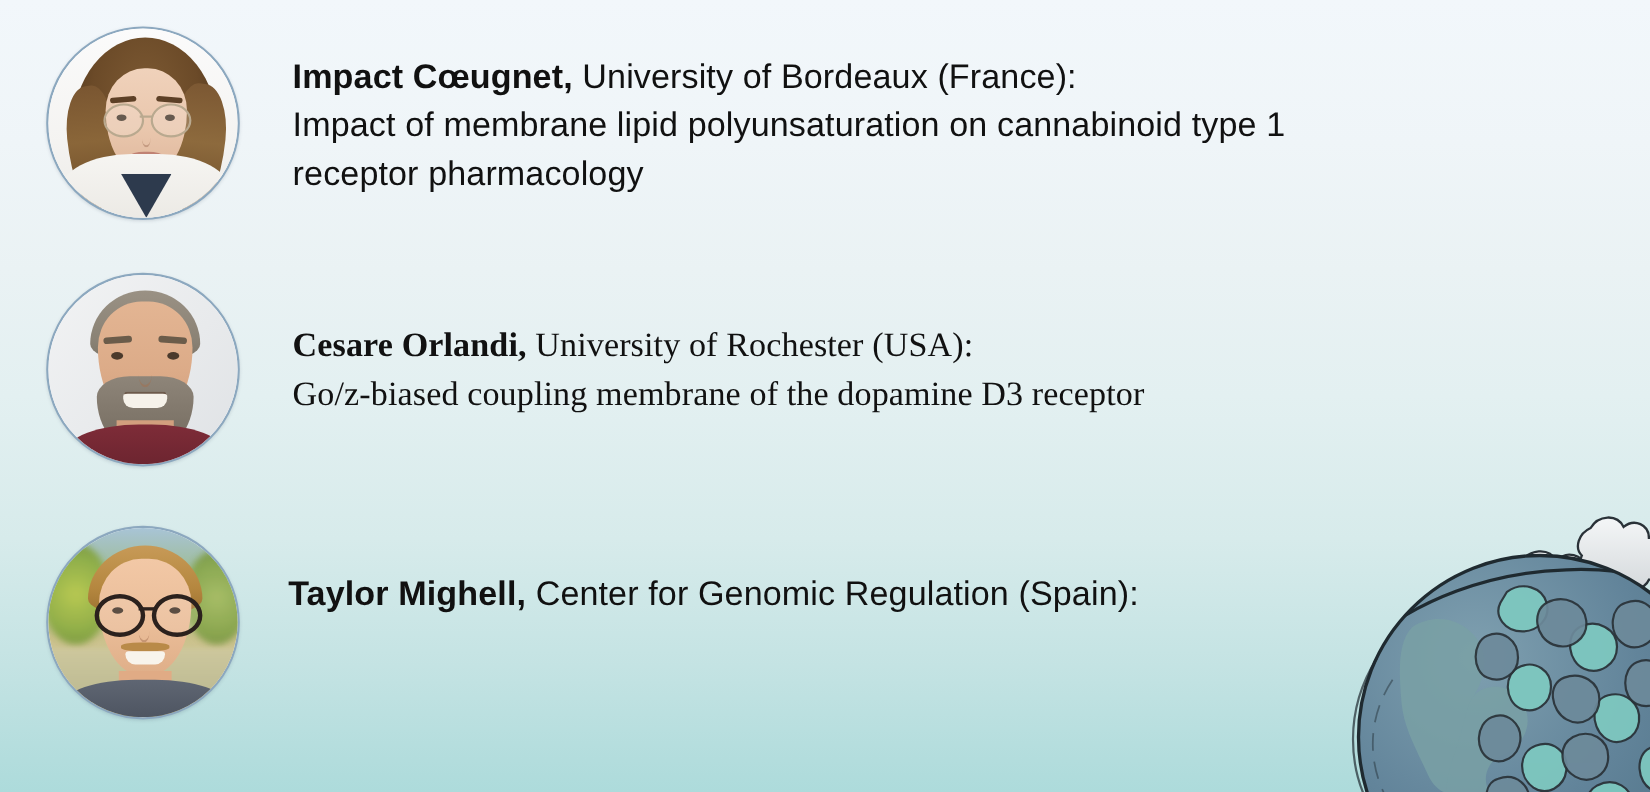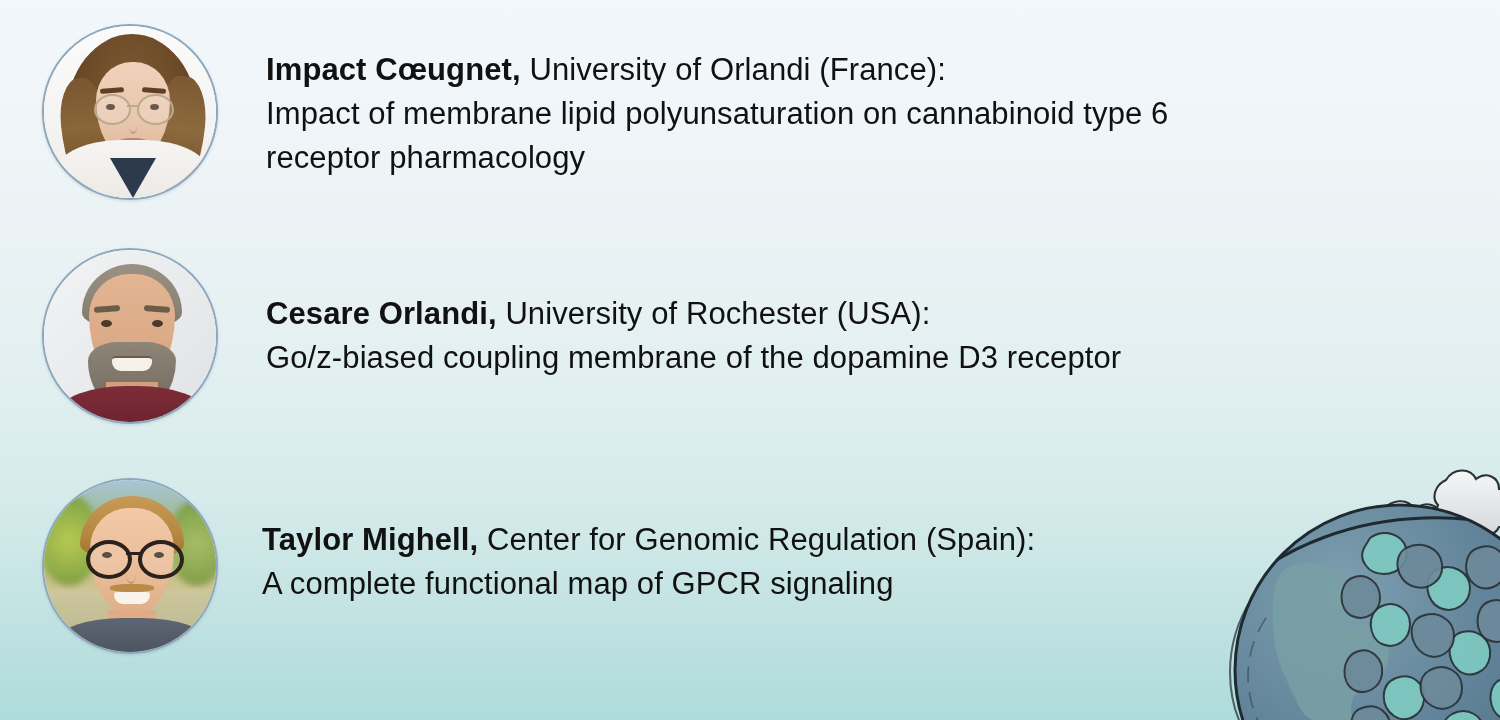--- a/index.html
+++ b/index.html
@@ -256,21 +256,21 @@
   
   .speaker-text {
     flex: 1 1 auto;
     margin-left: 48px;
     padding-top: 24px;
     color: #111111;
     font-size: 31px;
     line-height: 1.42;
     letter-spacing: 0.1px;
   }
-  #row-1 .speaker-text { padding-top: 44px; }
+  #row-1 .speaker-text { padding-top: 44px; font-family: Liberation Serif, serif; }
   #row-2 .speaker-text { padding-top: 40px; margin-left: 44px; }
 
   .speaker-head {
     white-space: nowrap;
   }
   .speaker-name {
     font-weight: bold;
   }
   .speaker-affil {
     font-weight: normal;
@@ -314,23 +314,23 @@
         <div class="nose"></div>
         <div class="lips"></div>
         <div class="neck"></div>
         <div class="coat"></div>
         <div class="shirt"></div>
       </div>
     </div>
     <div class="speaker-text">
       <div class="speaker-head">
         <span class="speaker-name">Impact Cœugnet,</span>
-        <span class="speaker-affil">University of Orlandi (France):</span>
-      </div>
-      <div class="speaker-title">Impact of membrane lipid polyunsaturation on cannabinoid type 6 receptor pharmacology</div>
+        <span class="speaker-affil">University of Bordeaux (France):</span>
+      </div>
+      <div class="speaker-title">Impact of membrane lipid polyunsaturation on cannabinoid type 1 receptor pharmacology</div>
     </div>
   </div>
 
   <div class="speaker-row" id="row-1">
     <div class="avatar">
       <div class="photo p2">
         <div class="hair"></div>
         <div class="face"></div>
         <div class="beard"></div>
         <div class="brow-l"></div>
@@ -372,21 +372,20 @@
         <div class="mouth"></div>
         <div class="neck"></div>
         <div class="shirt"></div>
       </div>
     </div>
     <div class="speaker-text">
       <div class="speaker-head">
         <span class="speaker-name">Taylor Mighell,</span>
         <span class="speaker-affil">Center for Genomic Regulation (Spain):</span>
       </div>
-      <div class="speaker-title">A complete functional map of GPCR signaling</div>
     </div>
   </div>
 
   <svg id="globe-art" viewBox="0 0 300 300">
     <defs>
       <radialGradient id="oceanGrad" cx="32%" cy="28%" r="82%">
         <radialGradient></radialGradient>
         <stop offset="0%" stop-color="#7fa0b0"></stop>
         <stop offset="55%" stop-color="#62849a"></stop>
         <stop offset="100%" stop-color="#4f7286"></stop>

